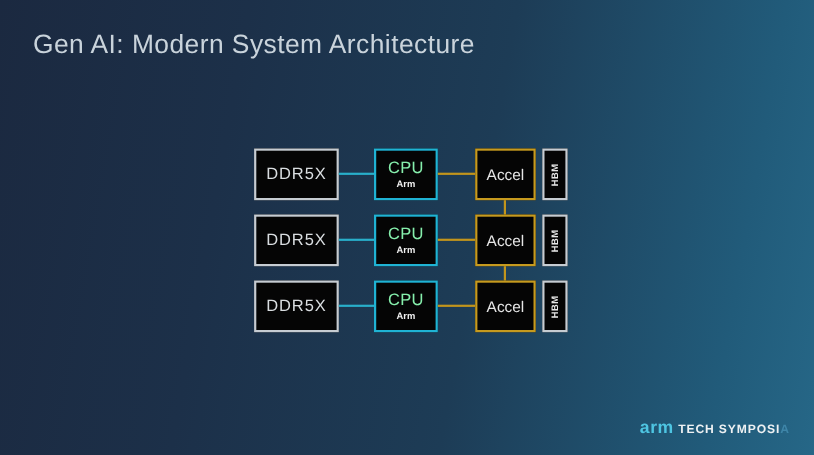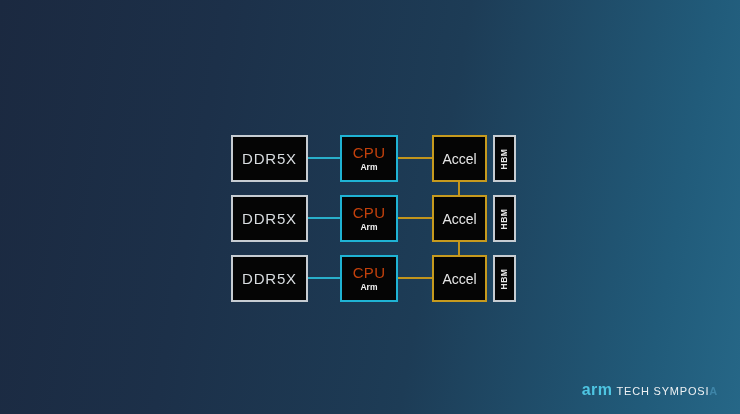--- a/index.html
+++ b/index.html
@@ -41,21 +41,21 @@
     align-items: center;
     justify-content: center;
     color: #e2e5e8;
   }
   .box.mem   { left: 0;   width: 77px; border: 2px solid #c6ccd2; }
   .box.cpu   { left: 109px; width: 58px; border: 2px solid #1fb3d4; }
   .box.accel { left: 201px; width: 55px; border: 2px solid #c69a1e; }
   .box.hbm   { left: 262px; width: 23px; border: 2px solid #c6ccd2; }
 
   .mem-label   { font-size: 15px; letter-spacing: 0.8px; color: #d9dde0; }
-  .cpu-label   { font-size: 15px; letter-spacing: 0.3px; color: #c2410c; line-height: 15px; }
+  .cpu-label   { font-size: 15px; letter-spacing: 0.3px; color: #86efac; line-height: 15px; }
   .cpu-sub     { font-size: 8.5px; font-weight: 600; color: #f2f2f2; margin-top: 2px; }
   .accel-label { font-size: 14px; color: #e6e6e6; text-align: center; }
   .hbm-label   { font-size: 8.5px; font-weight: 600; letter-spacing: 0.5px;
                  color: #e6e6e6; transform: rotate(-90deg); white-space: nowrap; }
 
   .hline { position: absolute; top: 22px; height: 2px; }
   .hline.cyan { left: 77px;  width: 32px; background: #29afca; }
   .hline.gold { left: 167px; width: 34px; background: #c2951c; }
 
   .vline { position: absolute; left: 458px; width: 2px; height: 13px; background: #c2951c; }
@@ -71,28 +71,29 @@
     white-space: nowrap;
   }
   .arm-brand {
     font-size: 16px;
     font-weight: 700;
     letter-spacing: 0.5px;
     color: #4ec5e2;
     margin-right: 4px;
     line-height: 12px;
   }
-  .event-name { font-size: 11px; font-weight: 400; letter-spacing: 0.8px; color: #eef1f3; }
+  .event-name { font-size: 11px; font-weight: 700; letter-spacing: 0.8px; color: #eef1f3; }
   .event-last { font-size: 11px; font-weight: 700; letter-spacing: 0.8px; color: #3e85a8; }
 </style>
 </head>
 <body>
 
 <div class="slide">
 
+  <div class="slide-title">Gen AI: Modern System Architecture</div>
 
   <div class="diagram">
 
     <div class="row r0">
       <div class="box mem">
         <span class="mem-label">DDR5X</span>
       </div>
       <div class="hline cyan"></div>
       <div class="box cpu">
         <span class="cpu-label">CPU</span>

